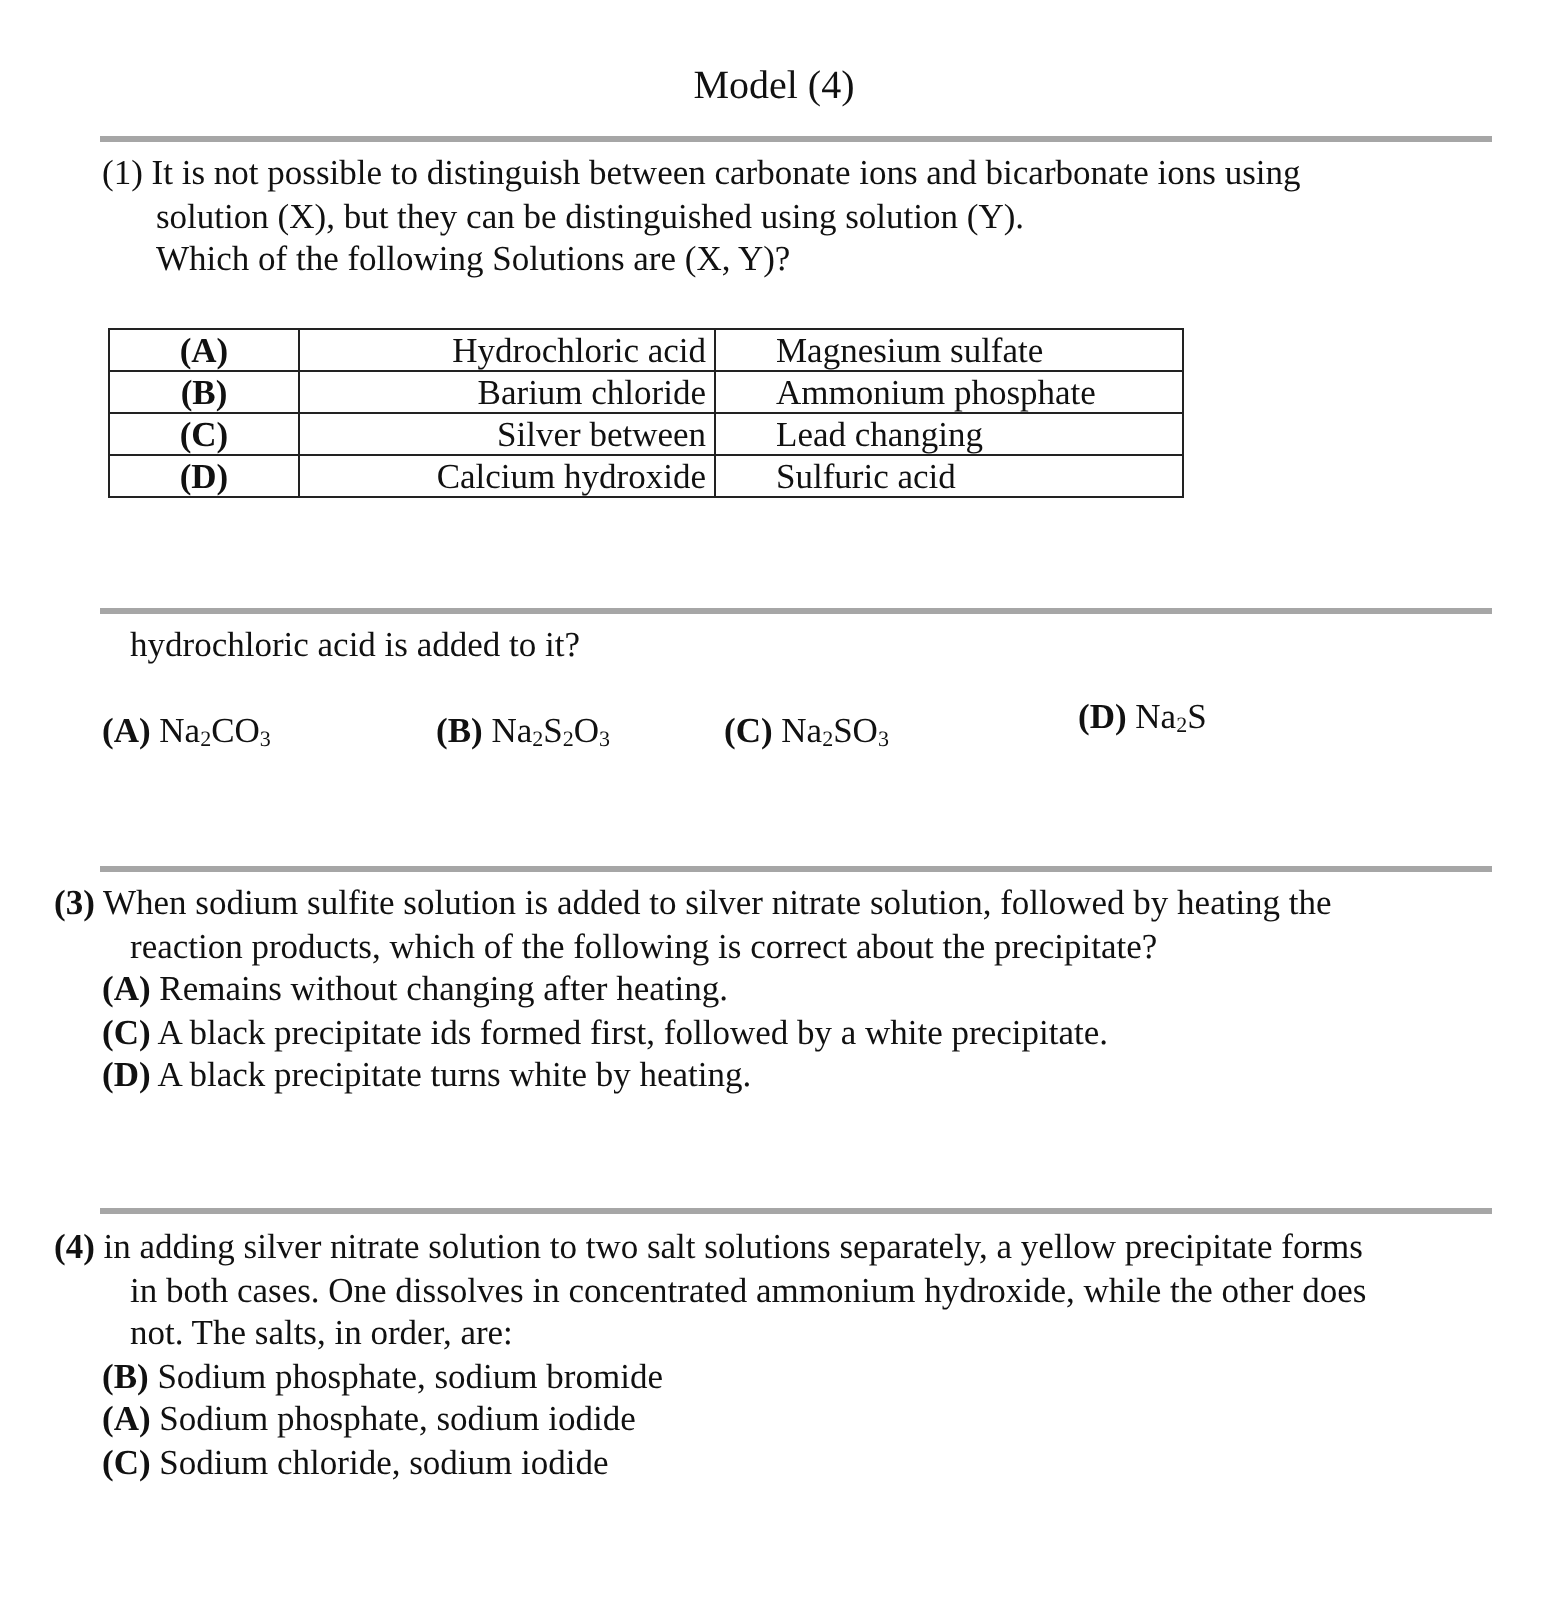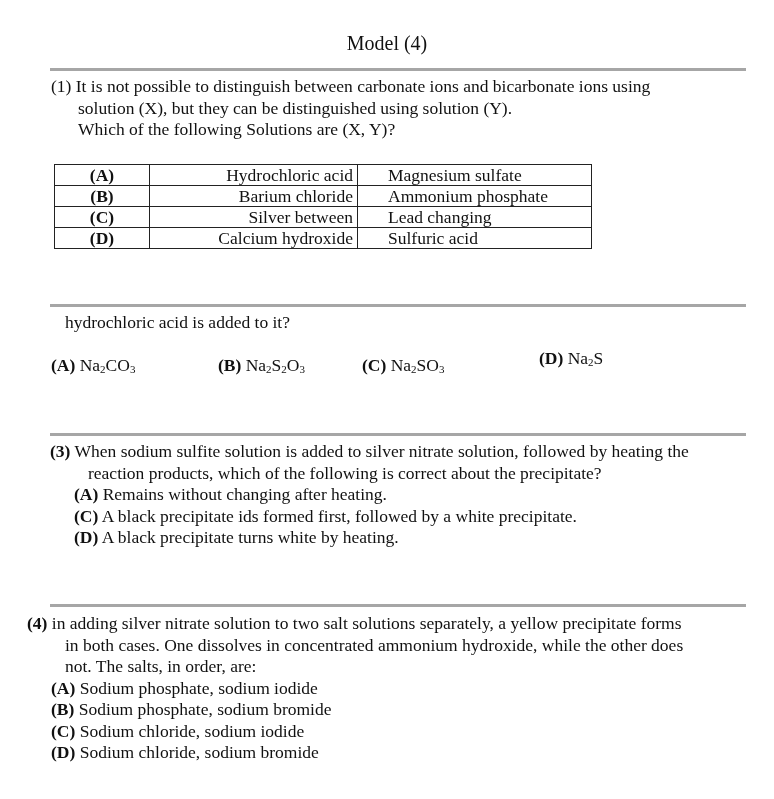--- a/index.html
+++ b/index.html
@@ -78,31 +78,30 @@
 </div>
 <div class="q" style="left:362px; top:355px;">
   <b>(C)</b> <span>Na</span><sub>2</sub><span>SO</span><sub>3</sub>
 </div>
 <div class="q" style="left:508px; top:348px;margin-left:31px;">
   <b>(D)</b> <span>Na</span><sub>2</sub><span>S</span>
 </div>
 
 <div class="rule" style="top:433px"></div>
 
-<div class="q" style="left:27px; top:441px;margin-left:23px;">
+<div class="q" style="left:27px; top:441px;">
   <div><span class="num">(3)</span> <span>When sodium sulfite solution is added to silver nitrate solution, followed by heating the</span></div>
   <div style="padding-left:38px">reaction products, which of the following is correct about the precipitate?</div>
   <div class="opt" style="padding-left:24px"><b>(A)</b> <span>Remains without changing after heating.</span></div>
   <div class="opt" style="padding-left:24px"><b>(C)</b> <span>A black precipitate ids formed first, followed by a white precipitate.</span></div>
   <div class="opt" style="padding-left:24px"><b>(D)</b> <span>A black precipitate turns white by heating.</span></div>
 </div>
 
 <div class="rule" style="top:604px"></div>
 
 <div class="q" style="left:27px; top:613px;">
   <div><span class="num">(4)</span> <span>in adding silver nitrate solution to two salt solutions separately, a yellow precipitate forms</span></div>
   <div style="padding-left:38px">in both cases. One dissolves in concentrated ammonium hydroxide, while the other does</div>
   <div style="padding-left:38px">not. The salts, in order, are:</div>
+  <div class="opt" style="padding-left:24px"><b>(B)</b> <span>Sodium phosphate, sodium bromide</span></div>
   <div class="opt" style="padding-left:24px"><b>(A)</b> <span>Sodium phosphate, sodium iodide</span></div>
-  <div class="opt" style="padding-left:24px"><b>(B)</b> <span>Sodium phosphate, sodium bromide</span></div>
   <div class="opt" style="padding-left:24px"><b>(C)</b> <span>Sodium chloride, sodium iodide</span></div>
-  <div class="opt" style="padding-left:24px"><b>(D)</b> <span>Sodium chloride, sodium bromide</span></div>
 </div>
 
 </body></html>

